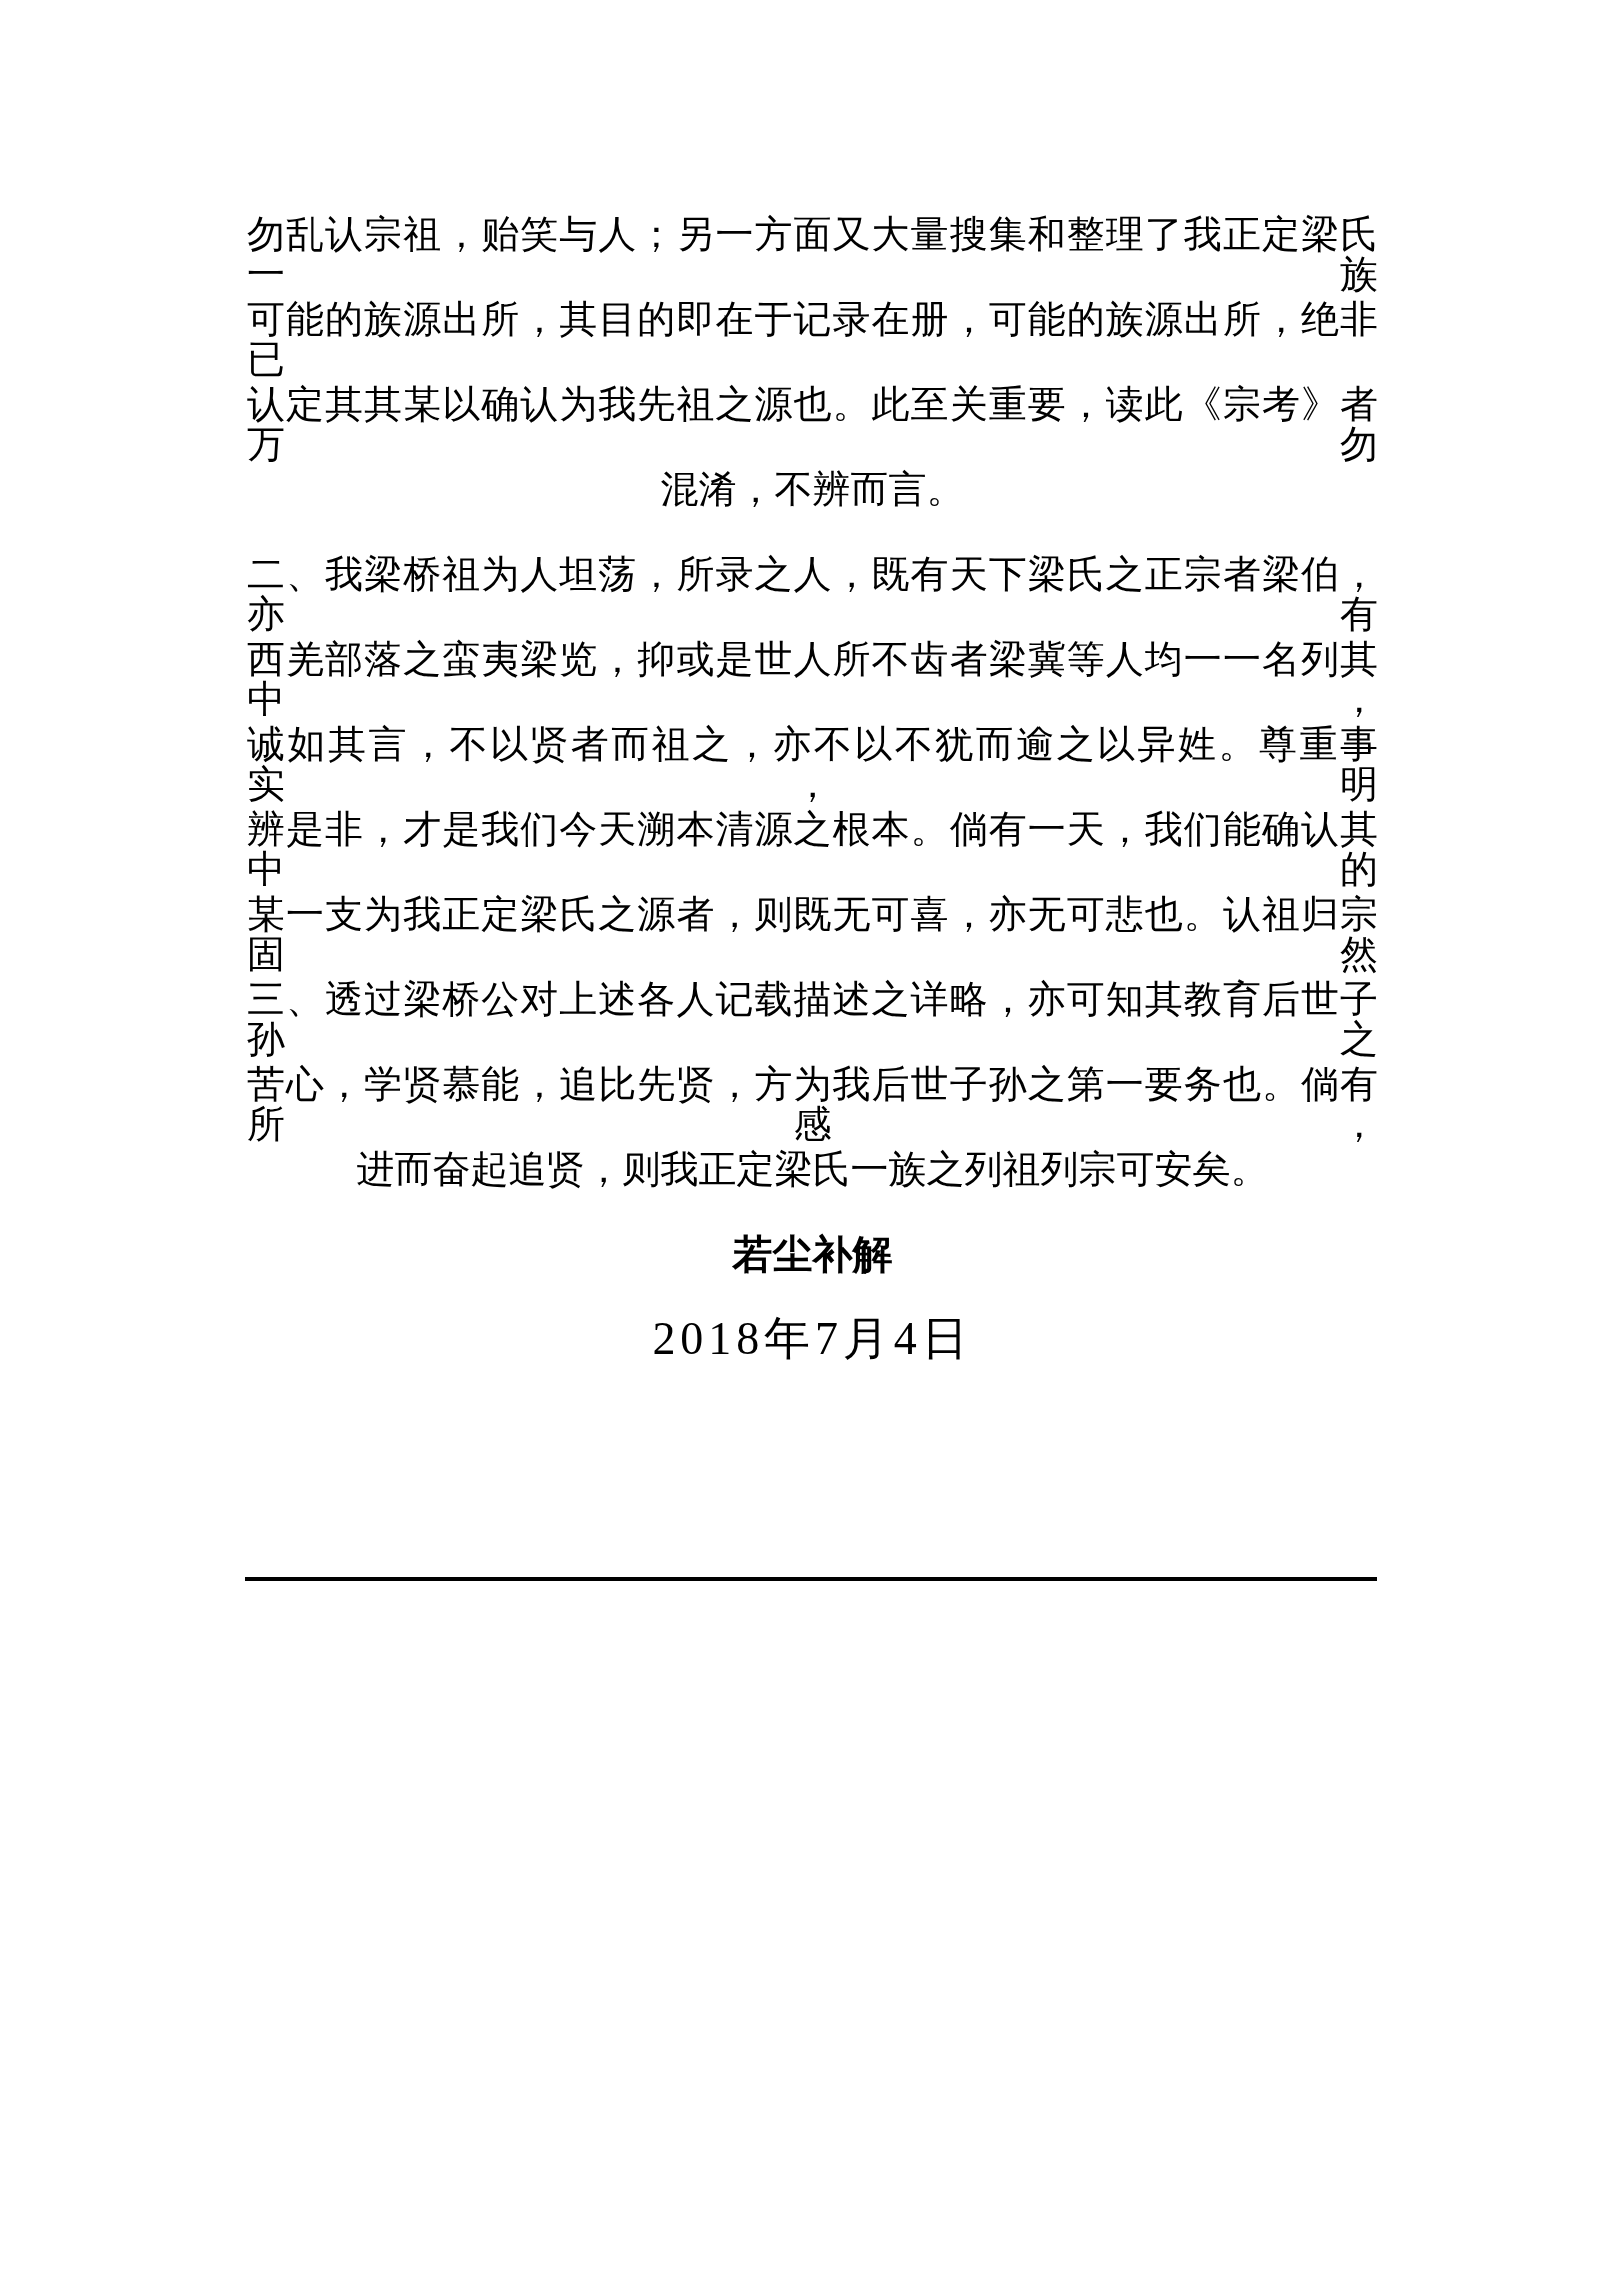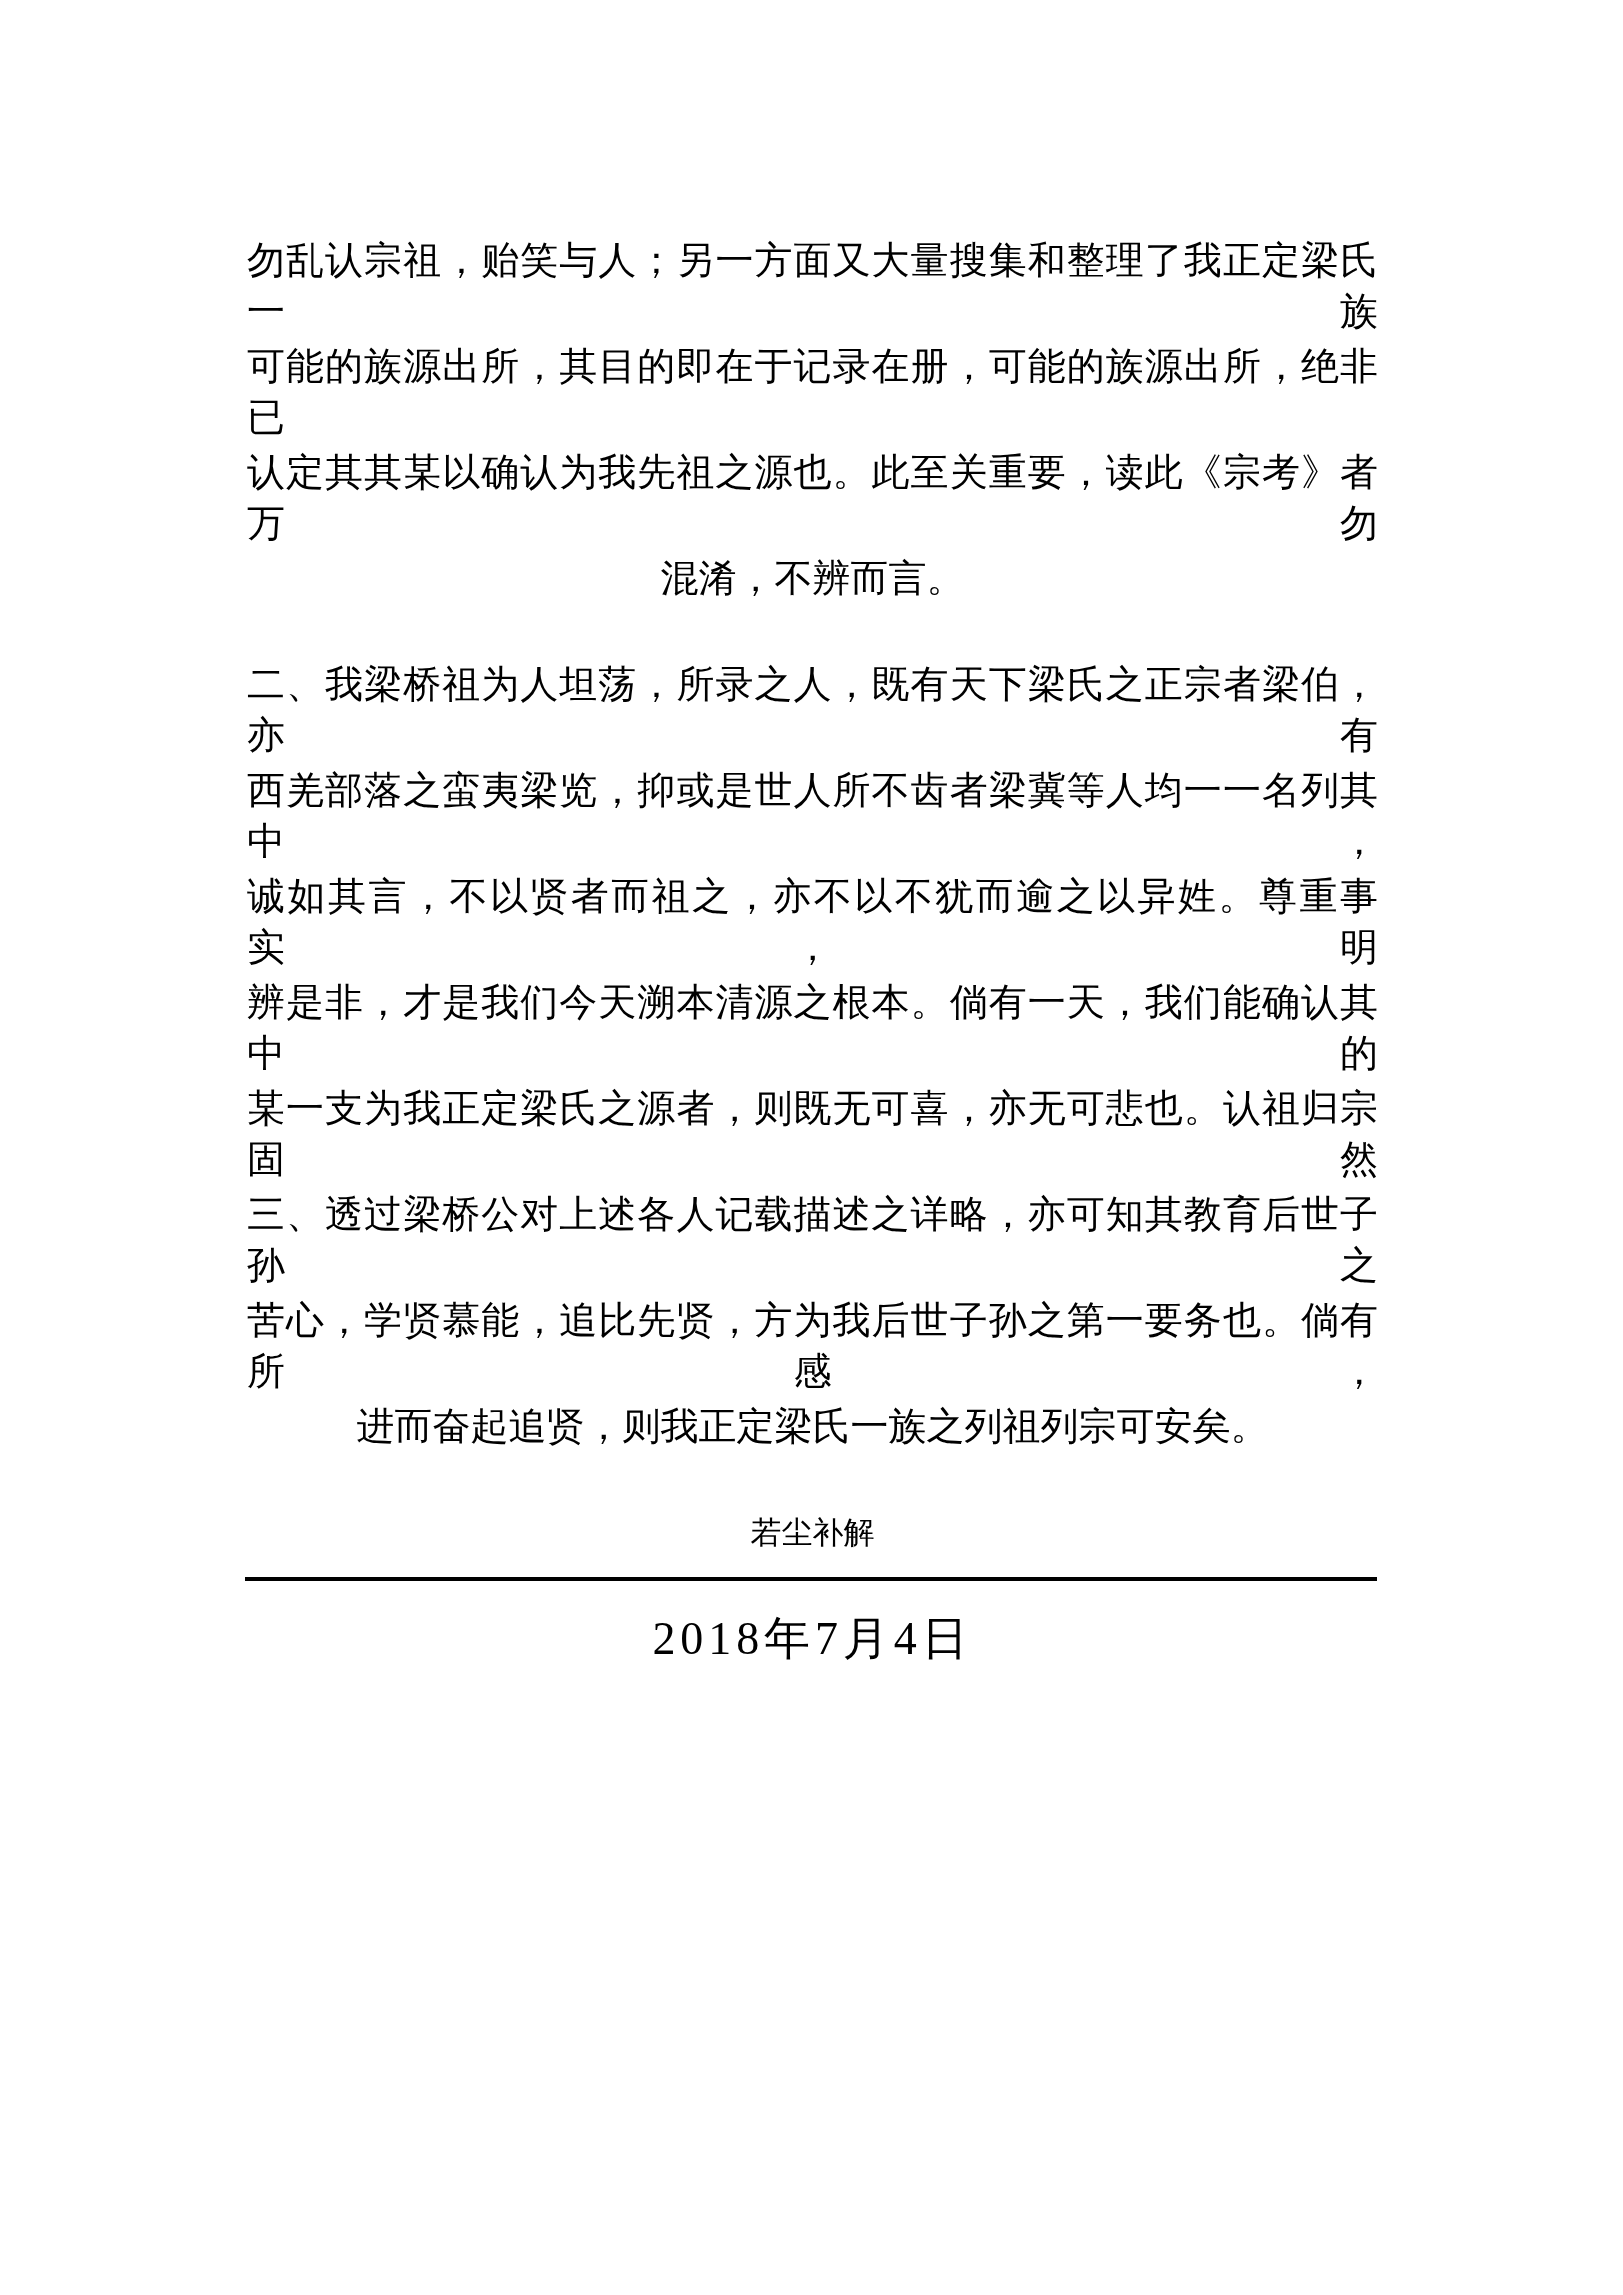--- a/index.html
+++ b/index.html
@@ -23,37 +23,37 @@
     background: #ffffff;
   }
   .text-block {
     position: absolute;
     left: 247px;
     top: 214px;
     width: 1131px;
   }
   .line {
     height: 85px;
-    line-height: 51px;
+    line-height: 40px;
     font-size: 38px;
     white-space: nowrap;
     overflow: visible;
     letter-spacing: 0;
-    margin-top: 21px;
   }
   .line.full {
     text-align: justify;
     text-align-last: justify;
     white-space: normal;
   }
   .line.last {
     text-align: center;
   }
   .signature {
-    font-size: 31px;
+    font-size: 40px;
+    font-weight: bold;
   }
   .date {
     font-family: Liberation Serif, serif;
     font-size: 46px;
     letter-spacing: 4.9px;
   }
   .rule {
     position: absolute;
     left: 245px;
     top: 1577px;

